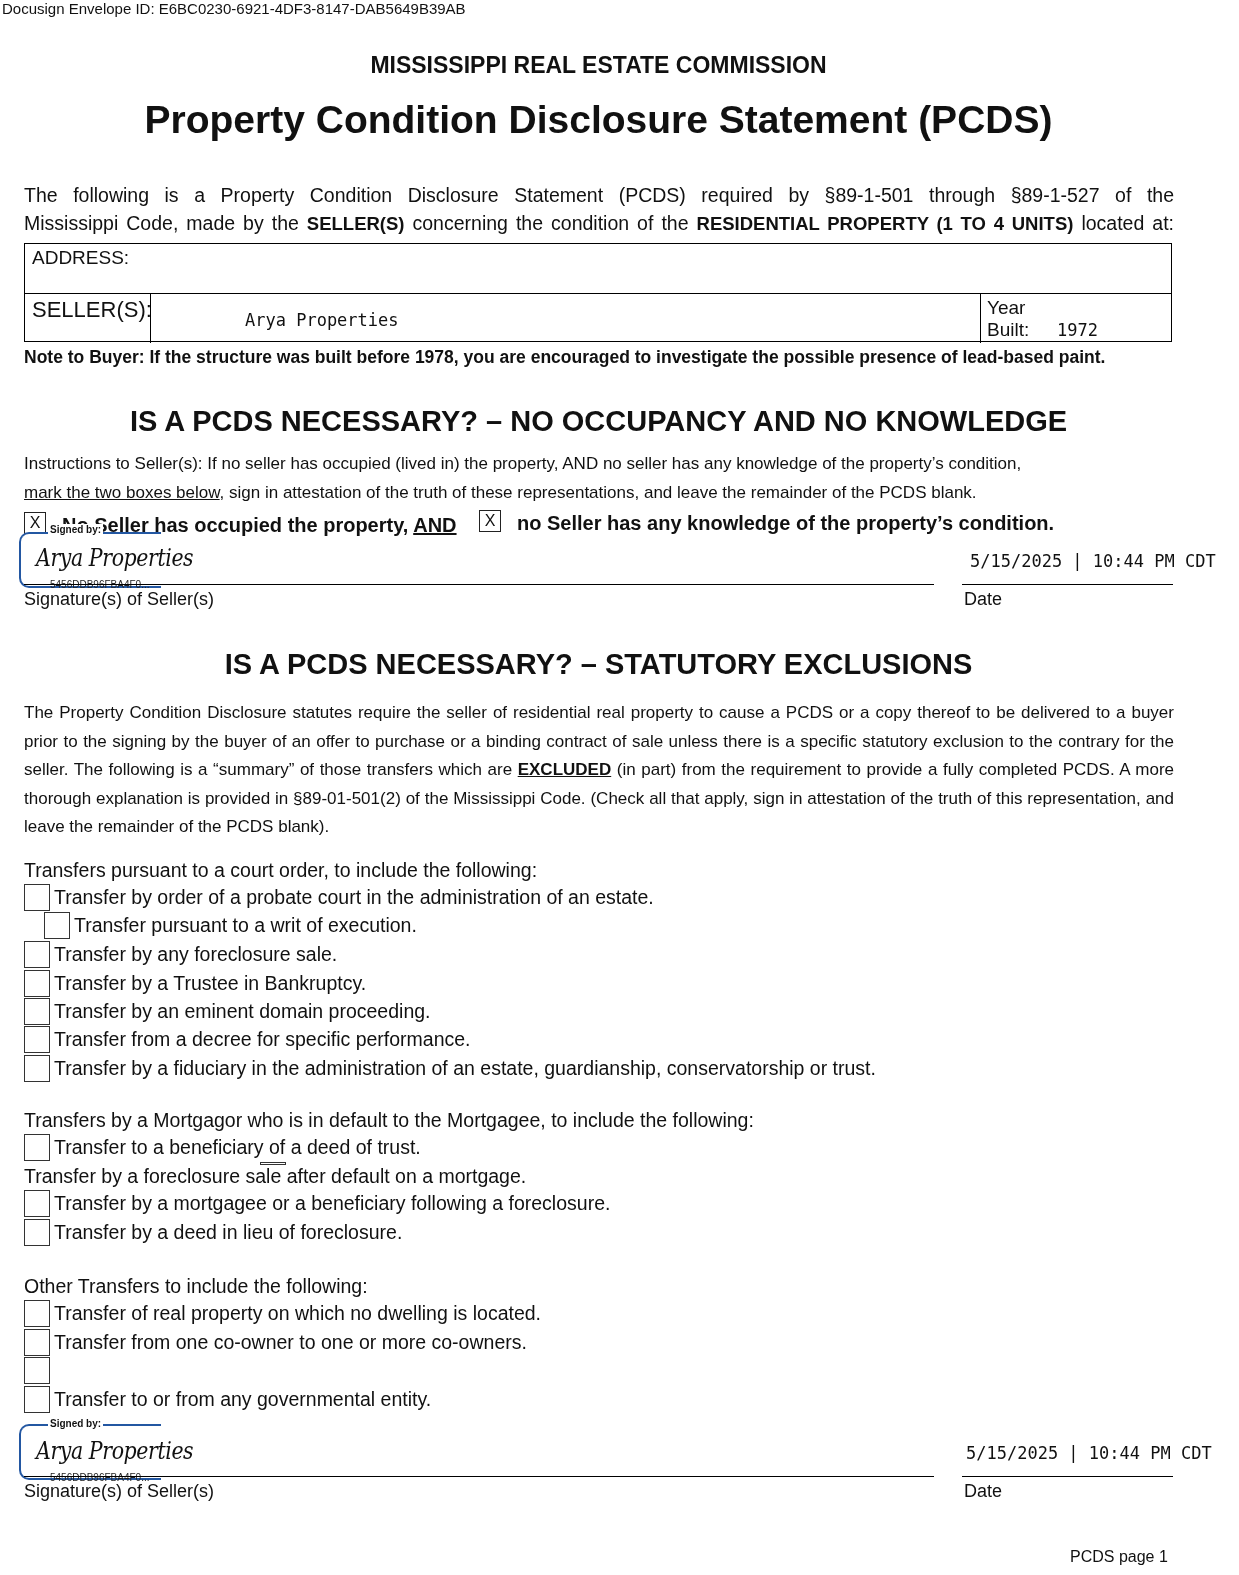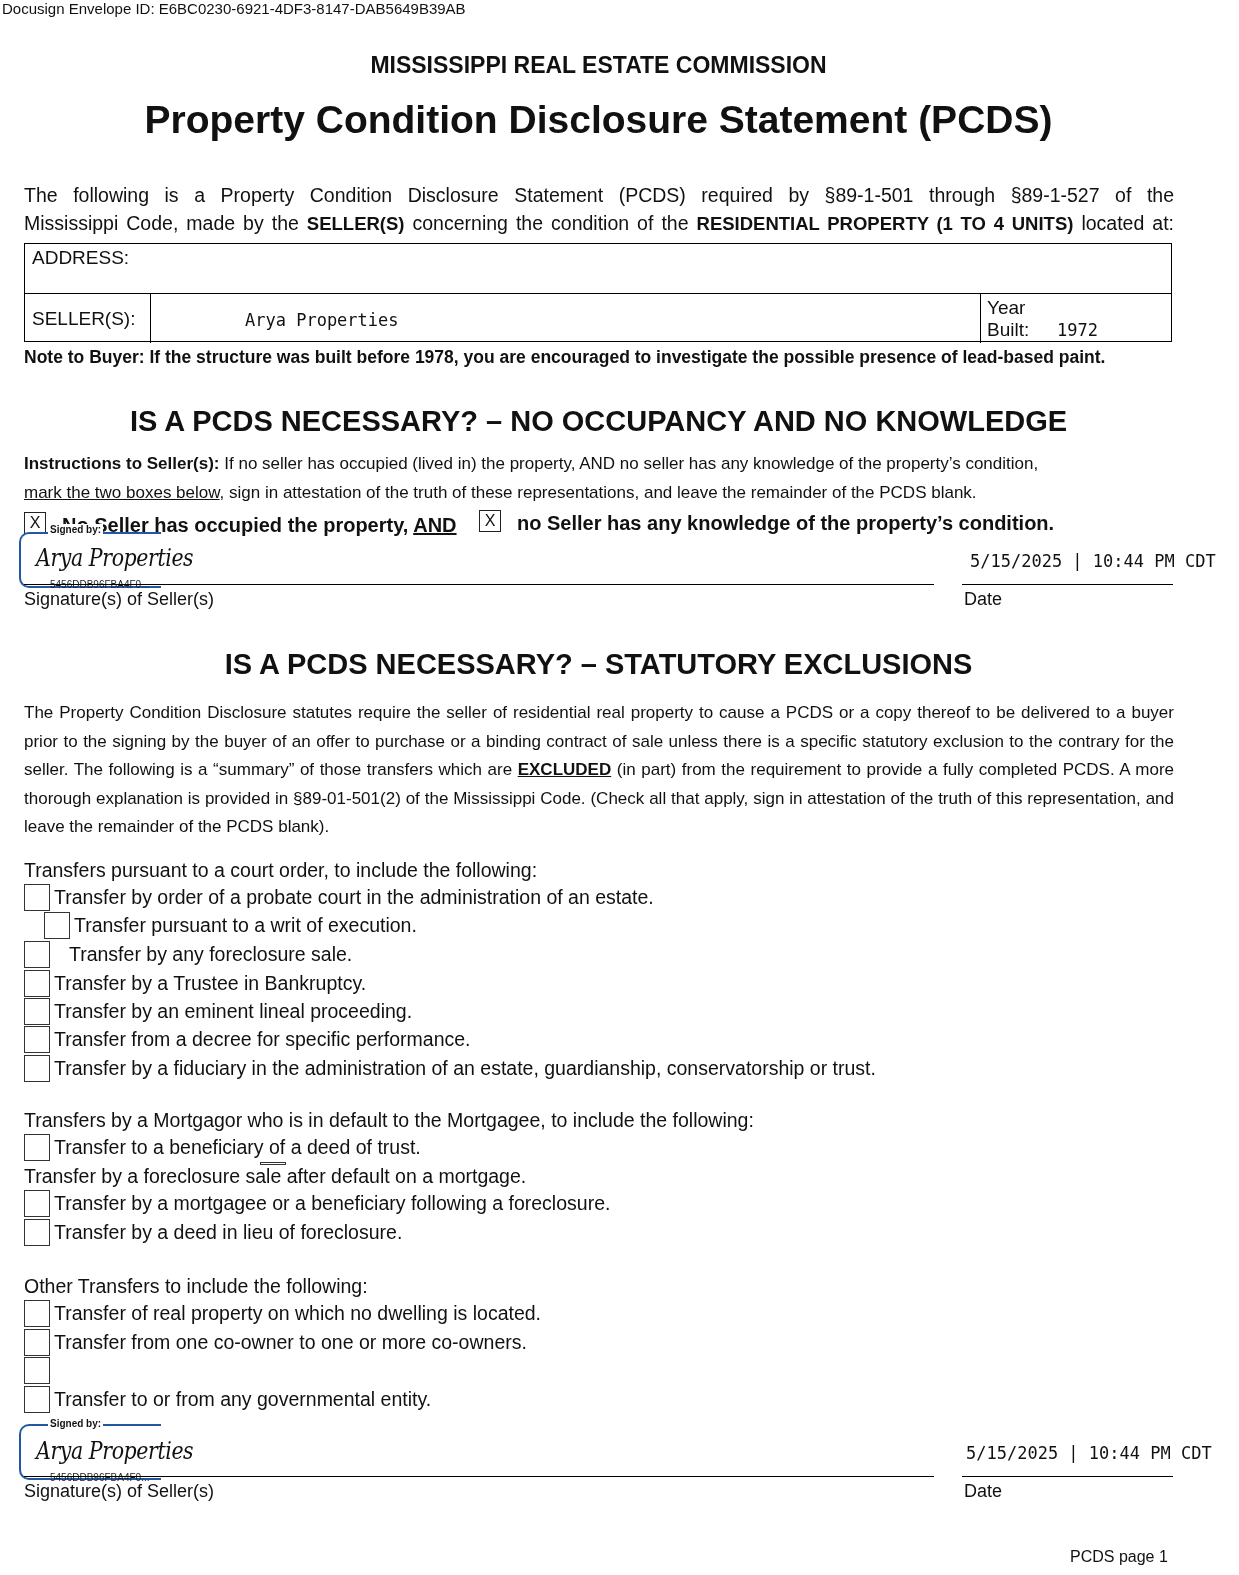--- a/index.html
+++ b/index.html
@@ -8,21 +8,21 @@
   .envelope { left:2px; top:0px; font-size:15px; color:#111; }
   .commission { left:0; width:1197px; top:52px; text-align:center; font-size:23px; font-weight:bold; }
   .title { left:0; width:1197px; top:98px; text-align:center; font-size:39px; font-weight:bold; }
   .intro { left:24px; width:1150px; top:181px; font-size:19.5px; line-height:28px; text-align:justify; text-align-last:justify; }
   .intro2 { left:24px; width:1150px; top:209px; font-size:19.5px; line-height:28px; text-align:justify; text-align-last:justify; }
   .cond { font-family:"Liberation Sans", sans-serif; font-weight:bold; transform:scaleX(0.88); display:inline-block; transform-origin:left; }
   .addrbox { left:24px; top:243px; width:1148px; height:99px; border:1px solid #000; box-sizing:border-box; }
   .addr-label { left:7px; top:3px; font-size:19px; }
   .addr-val { left:7px; top:26px; font-size:21px; font-weight:bold; }
   .addr-divider { left:0; top:49px; width:100%; height:0; border-top:1.5px solid #000; }
-  .seller-label { left:7px; top:64px; font-size:19px; }
+  .seller-label { left:7px; top:53px; font-size:22px; }
   .seller-div1 { left:125px; top:49px; height:50px; border-left:1px solid #000; }
   .seller-div2 { left:955px; top:49px; height:50px; border-left:1px solid #000; }
   .seller-val { left:220px; top:66px; font-family:"DejaVu Sans Mono", monospace; font-size:17px; }
   .year-label { left:962px; top:53px; font-size:19px; line-height:22px; }
   .year-val { left:1032px; top:76px; font-size:17px; font-family:"DejaVu Sans Mono", monospace; }
   .note { left:24px; top:347px; font-size:17.5px; font-weight:bold; white-space:nowrap; }
   .h2 { left:0; width:1197px; text-align:center; font-size:29px; font-weight:bold; }
   .instr { left:24px; width:1150px; font-size:17px; line-height:29px; }
   .chk { width:22px; height:22px; border:1px solid #222; box-sizing:border-box; font-size:16px; text-align:center; line-height:20px; background:#fff; }
   .chkrow { font-size:20px; font-weight:bold; }
@@ -63,21 +63,21 @@
       <div>Year</div>
       <div>Built:</div>
     </div>
   <div class="abs year-val">1972</div>
 </div>
 
 <div class="abs note">Note to Buyer: If the structure was built before 1978, you are encouraged to investigate the possible presence of lead-based paint.</div>
 
 <div class="abs h2" style="top:405px;">IS A PCDS NECESSARY? – NO OCCUPANCY AND NO KNOWLEDGE</div>
 <div class="abs instr" style="top:449px;">
-  <span style="font-weight:bold;">Instructions to Seller(s):</span><span> If no seller has occupied (lived in) the property, AND no seller has any knowledge of the property’s condition,</span><br>
+  <span style="font-weight:normal;">Instructions to Seller(s):</span><span> If no seller has occupied (lived in) the property, AND no seller has any knowledge of the property’s condition,</span><br>
   <span style="text-decoration:underline;">mark the two boxes below</span><span>, sign in attestation of the truth of these representations, and leave the remainder of the PCDS blank.</span>
 </div>
 
 <div class="abs chk" style="left:24px; top:512px;">X</div>
 <div class="abs chkrow" style="left:62px; top:514px;"><span>No Seller has occupied the property, </span><span style="text-decoration:underline;">AND</span></div>
 <div class="abs chk" style="left:479px; top:510px;">X</div>
 <div class="abs chkrow" style="left:517px; top:512px;">no Seller has any knowledge of the property’s condition.</div>
 
 <div class="abs sigbox" style="left:19px; top:532px;"></div>
 <div class="abs signed-by" style="left:48px; top:524px;">Signed by:</div>
@@ -94,31 +94,31 @@
 
 <div class="abs group-title" style="top:859px;">Transfers pursuant to a court order, to include the following:</div>
 <div class="abs item" style="top:884px;">
     <div class="chk"></div>
     <span class="lbl">Transfer by order of a probate court in the administration of an estate.</span>
   </div>
 <div class="abs item" style="top:912px;padding-left:20px;">
     <div class="chk"></div>
     <span class="lbl">Transfer pursuant to a writ of execution.</span>
   </div>
-<div class="abs item" style="top:941px;gap:15px;">
+<div class="abs item" style="top:941px;">
     <div class="chk"></div>
     <span class="lbl">Transfer by any foreclosure sale.</span>
   </div>
 <div class="abs item" style="top:970px;">
     <div class="chk"></div>
     <span class="lbl">Transfer by a Trustee in Bankruptcy.</span>
   </div>
 <div class="abs item" style="top:998px;">
     <div class="chk"></div>
-    <span class="lbl">Transfer by an eminent lineal proceeding.</span>
+    <span class="lbl">Transfer by an eminent domain proceeding.</span>
   </div>
 <div class="abs item" style="top:1026px;">
     <div class="chk"></div>
     <span class="lbl">Transfer from a decree for specific performance.</span>
   </div>
 <div class="abs item" style="top:1055px;">
     <div class="chk"></div>
     <span class="lbl">Transfer by a fiduciary in the administration of an estate, guardianship, conservatorship or trust.</span>
   </div>
 

